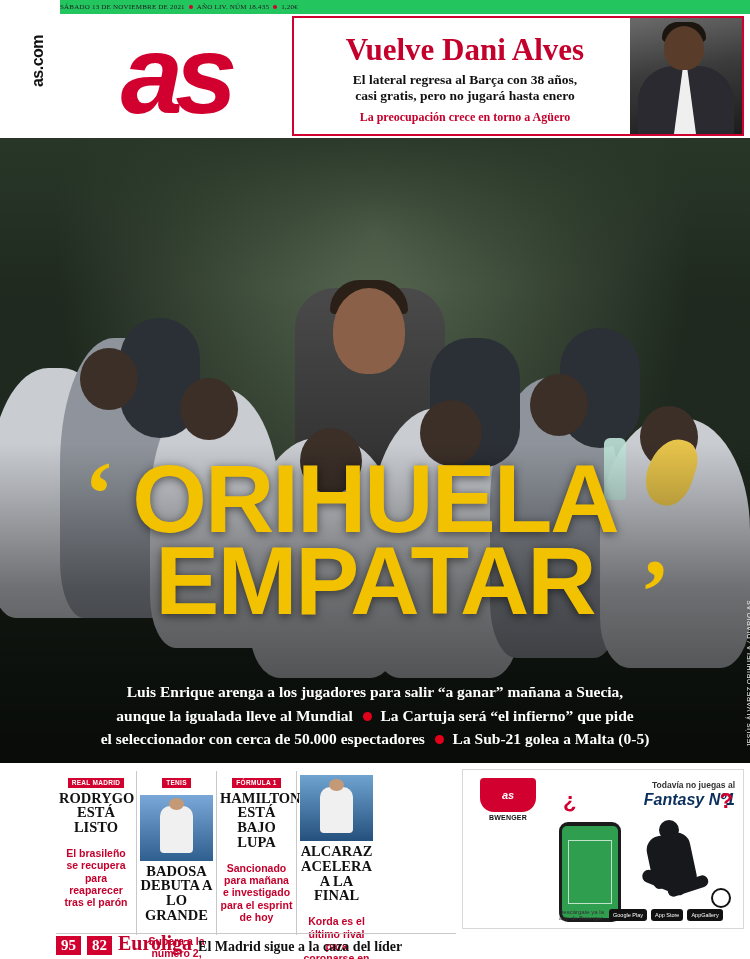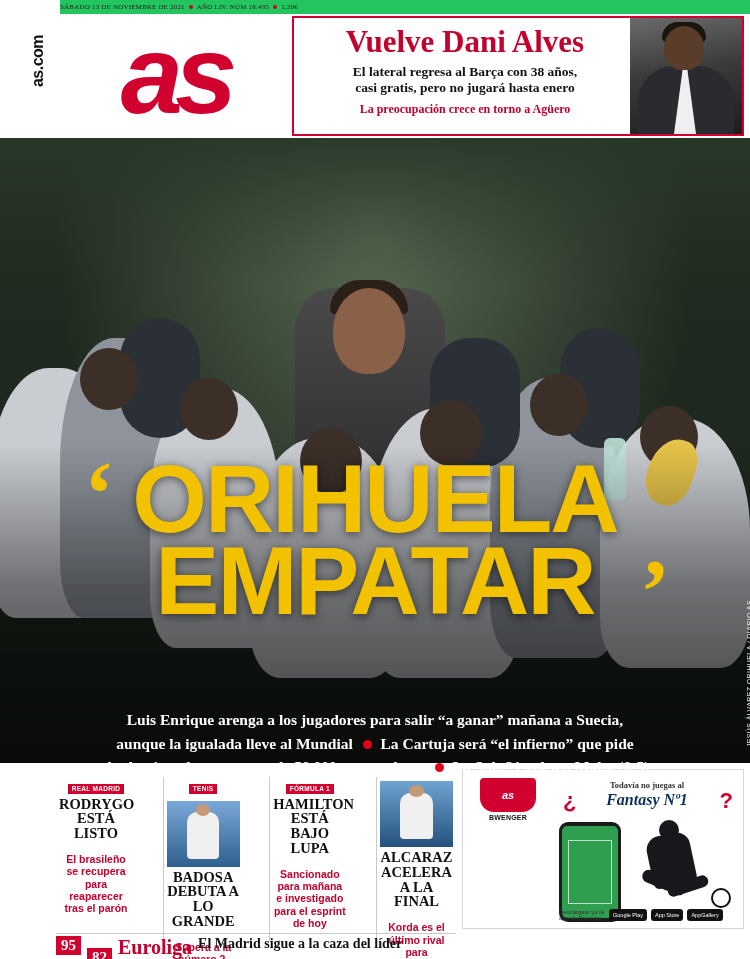--- a/index.html
+++ b/index.html
@@ -70,21 +70,21 @@
   }
   .promo-photo .body {
     position:absolute; left: 8px; top: 48px; width: 96px; height: 70px;
     background: #2a2a30; border-radius: 36px 36px 0 0;
   }
   .promo-photo .shirt {
     position:absolute; left: 44px; top: 50px; width: 22px; height: 66px;
     background: #efefef;
     clip-path: polygon(40% 0,60% 0,100% 100%,0 100%);
   }
-  .promo-inner { position: relative; padding: 6px 116px 6px 10px; text-align: center; }
+  .promo-inner { position: relative; padding: 14px 116px 6px 10px; text-align: center; }
   .promo-title {
     font-family: "Liberation Serif", serif;
     font-weight: bold; font-size: 31px; color: #c4002c; line-height: 1.05;
     margin-top: 2px;
   }
   .promo-sub {
     font-family: "Liberation Serif", serif;
     font-weight: bold; font-size: 13.5px; color: #111; line-height: 1.22;
     margin-top: 5px;
   }
@@ -165,21 +165,21 @@
     color: #f2c200; font-size: 90px; line-height: .7;
   }
   .quote-close {
     position:absolute; right: 80px; top: 560px; z-index: 6;
     font-family: "Liberation Serif", serif; font-weight: bold;
     color: #f2c200; font-size: 90px; line-height: .7;
   }
 
   
   .subhead {
-    position: absolute; left: 40px; top: 708px; width: 670px; z-index: 6;
+    position: absolute; left: 40px; top: 680px; width: 670px; z-index: 6;
     text-align: center; color: #fff;
     font-family: "Liberation Serif", serif; font-weight: bold;
     font-size: 15.5px; line-height: 1.52;
   }
   .subhead .red-dot {
     display:inline-block; width:9px; height:9px; border-radius:50%;
     background:#e2001a; margin: 0 5px 0 6px;
   }
 
   .photo-credit {
@@ -188,22 +188,22 @@
     font-size: 7px; color: #e8e8e8; letter-spacing: .4px;
     white-space: nowrap;
   }
 
   
   .bottom {
     position: absolute; left: 0; top: 763px; width: 750px; height: 196px;
     background: #fff;
   }
   .cols {
-    position: absolute; left: 56px; top: 14px; width: 400px; height: 164px;
-    display: flex; gap: 8px; justify-content: space-between;
+    position: absolute; left: 56px; top: 8px; width: 400px; height: 164px;
+    display: flex; gap: 0;
   }
   .col { position: relative; width: 80px; padding: 0 3px; }
   .col + .col { border-left: 1px solid #c9c9c9; }
   .tag {
     display: inline-block; background: #d2002e; color: #fff;
     font-size: 6.5px; font-weight: bold; padding: 1.5px 4px;
     letter-spacing: .3px; margin-bottom: 3px;
   }
   .col-title {
     font-family: "Liberation Serif", serif; font-weight: bold;
@@ -242,21 +242,21 @@
   .ad-logo .crest {
     width: 56px; height: 34px; margin: 0 auto;
     background: #d2002e; color:#fff; font-weight:bold; font-size: 11px;
     display:flex; align-items:center; justify-content:center;
     border-radius: 4px 4px 14px 14px; font-style: italic;
   }
   .ad-logo .crest-name {
     font-size: 7px; font-weight: bold; color: #111; margin-top: 2px; letter-spacing:.2px;
   }
   .ad-top {
-    position: absolute; left: 96px; top: 10px; width: 176px; text-align: center; font-family: Liberation Serif, serif;
+    position: absolute; left: 96px; top: 10px; width: 176px; text-align: right;
   }
   .ad-top .l1 { font-size: 8.5px; color: #333; font-weight: bold; }
   .ad-top .l2 { font-size: 16px; color: #0a2f5c; font-weight: bold; font-style: italic; margin-top:1px;}
   .ad-q {
     position:absolute; font-weight: bold; color: #d2002e; font-size: 22px;
   }
   .ad-q.left { left: 100px; top: 18px; }
   .ad-q.right { right: 10px; top: 18px; }
   .phone {
     position:absolute; left: 96px; top: 52px; width: 62px; height: 100px;
@@ -300,21 +300,21 @@
   .ad-foot .txt { font-size: 6px; color:#333; line-height:1.1; width: 46px; }
   .store {
     font-size: 5.5px; color:#fff; background:#111; border-radius: 3px;
     padding: 3px 4px; white-space: nowrap;
   }
 
   
   .euroliga {
     position: absolute; left: 56px; top: 170px; width: 400px; height: 22px;
     border-top: 1px solid #c9c9c9;
-    display: flex; align-items: flex-start; gap: 6px; padding-top: 2px;
+    display: flex; align-items: flex-end; gap: 6px; padding-top: 2px;
   }
   .score-box {
     background: #d2002e; color: #fff; font-weight: bold; font-size: 15px;
     padding: 1px 5px; font-family: "Liberation Serif", serif;
   }
   .score-box.alt { background: #d2002e; margin-top: 12px; }
   .euroliga .name {
     color: #c4002c; font-weight: bold; font-size: 20px;
     font-family: "Liberation Serif", serif;
   }

